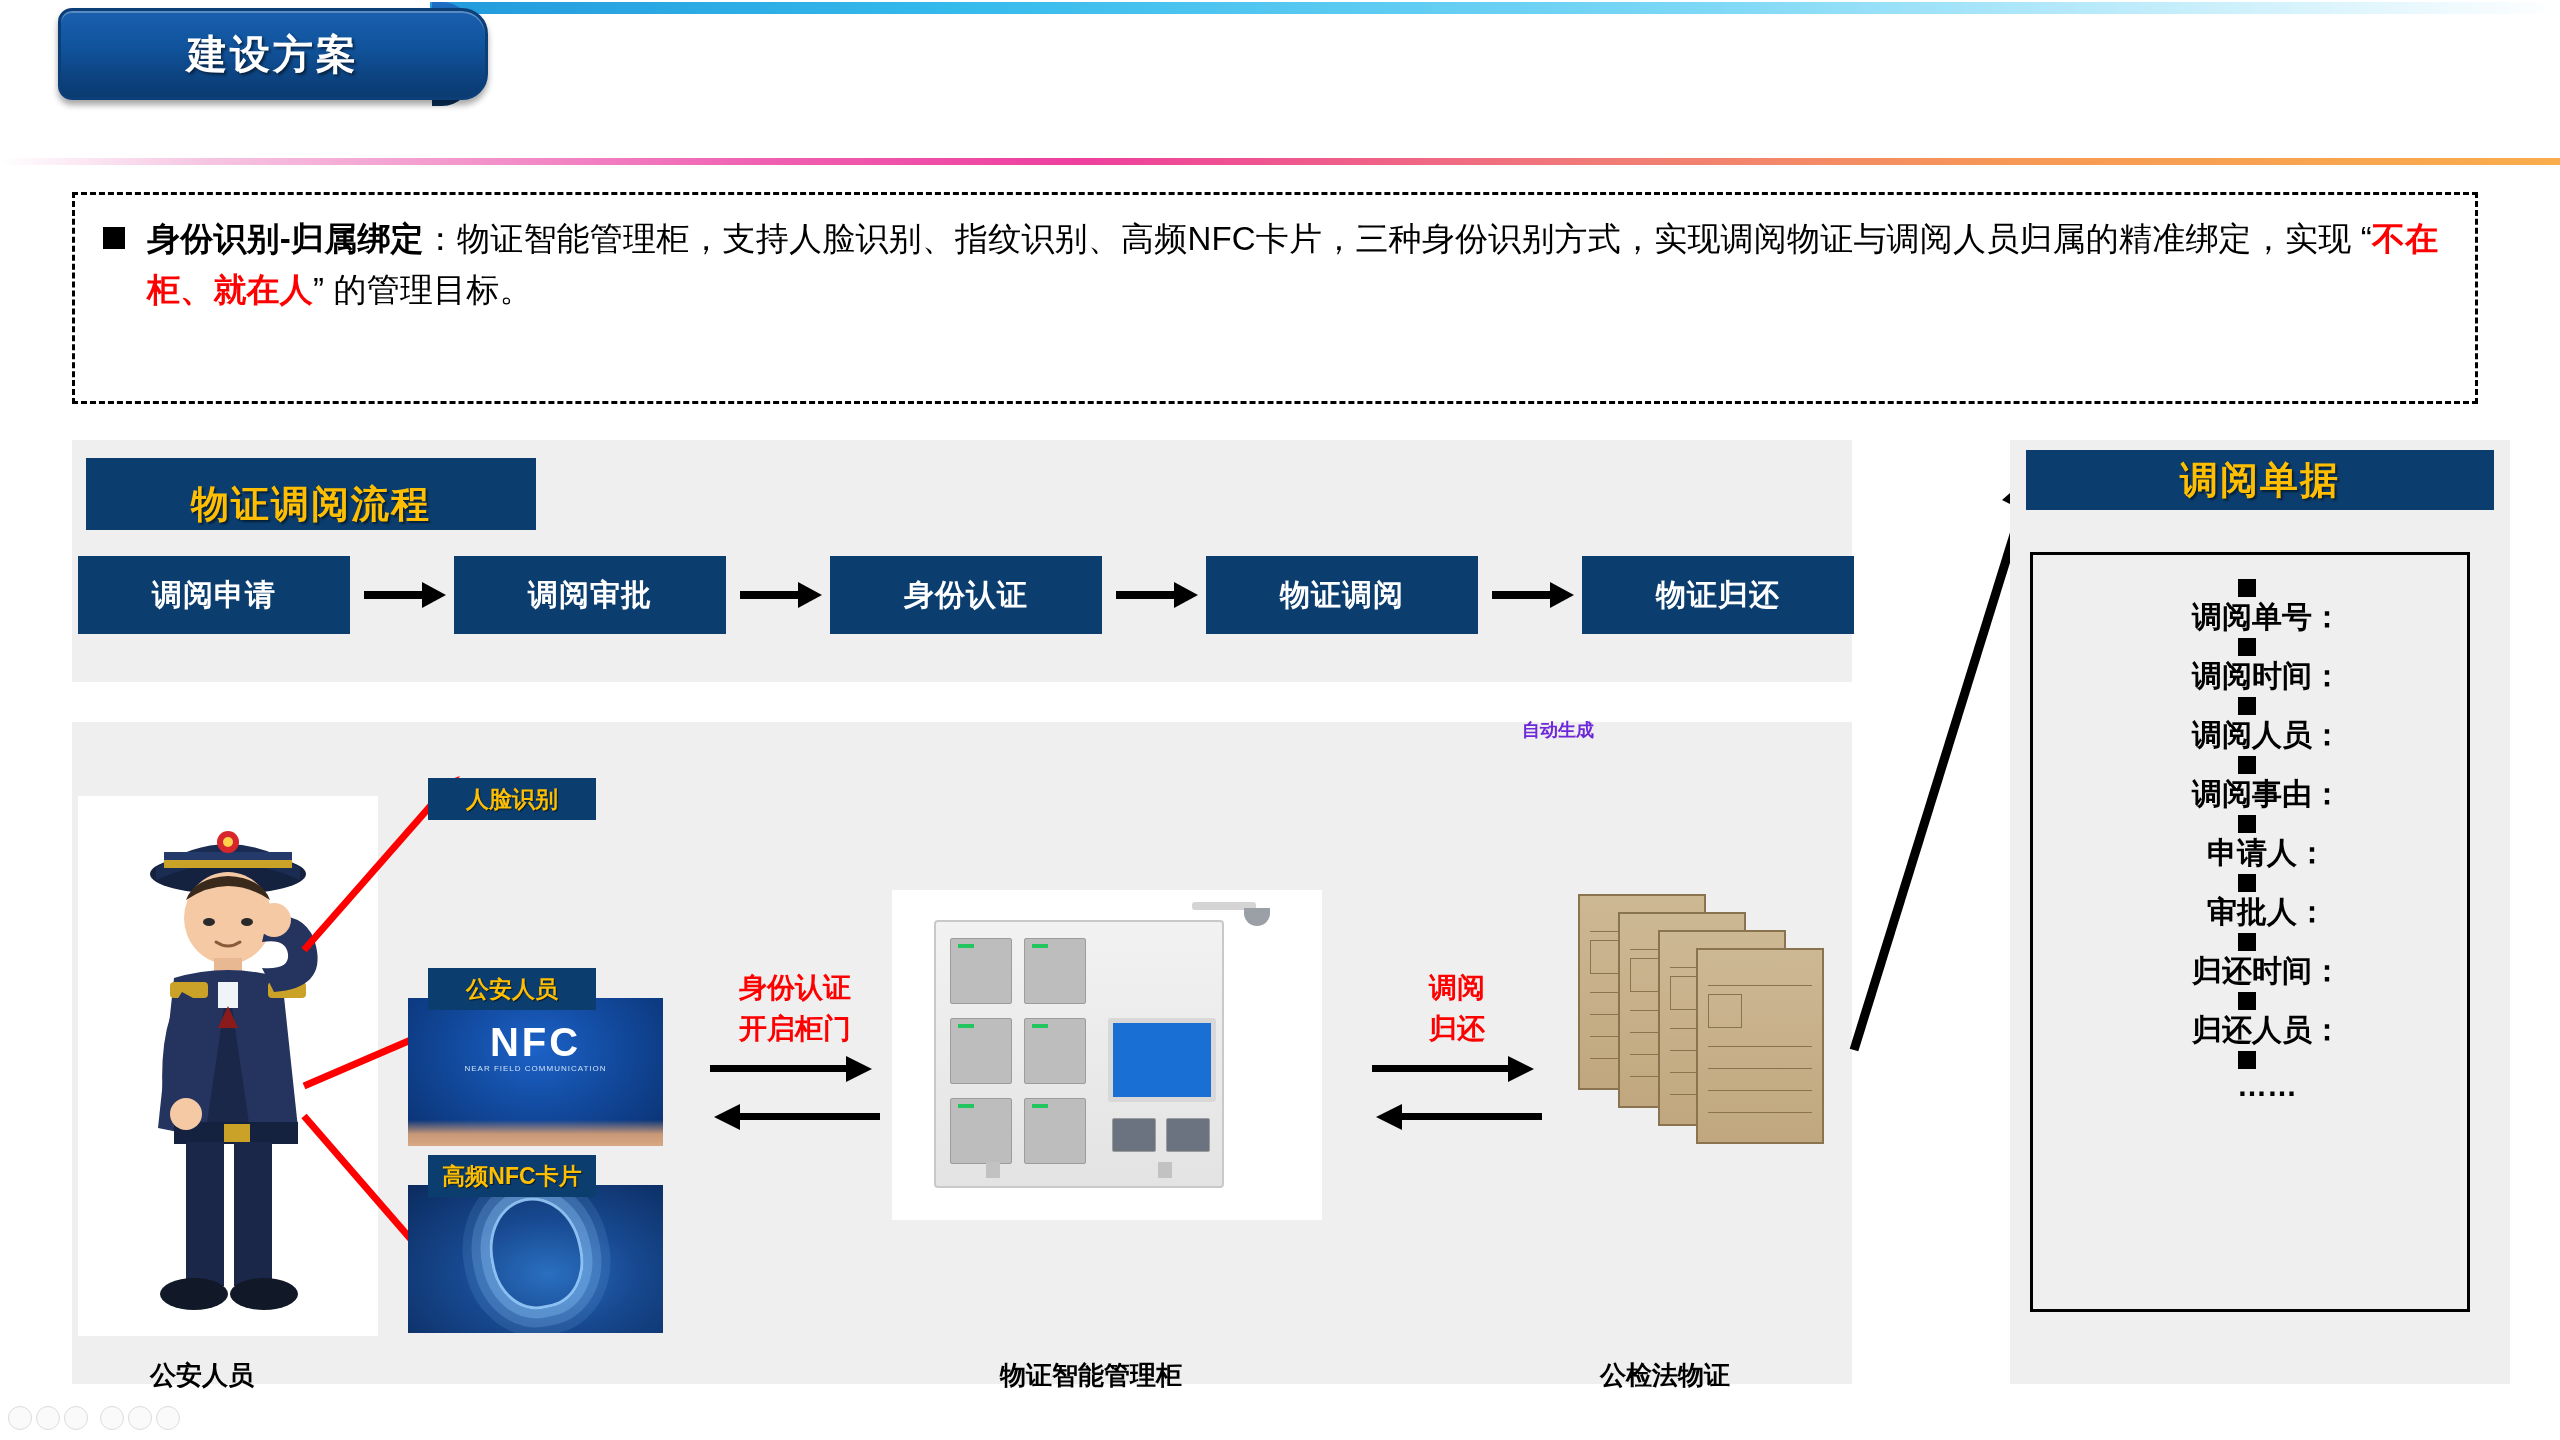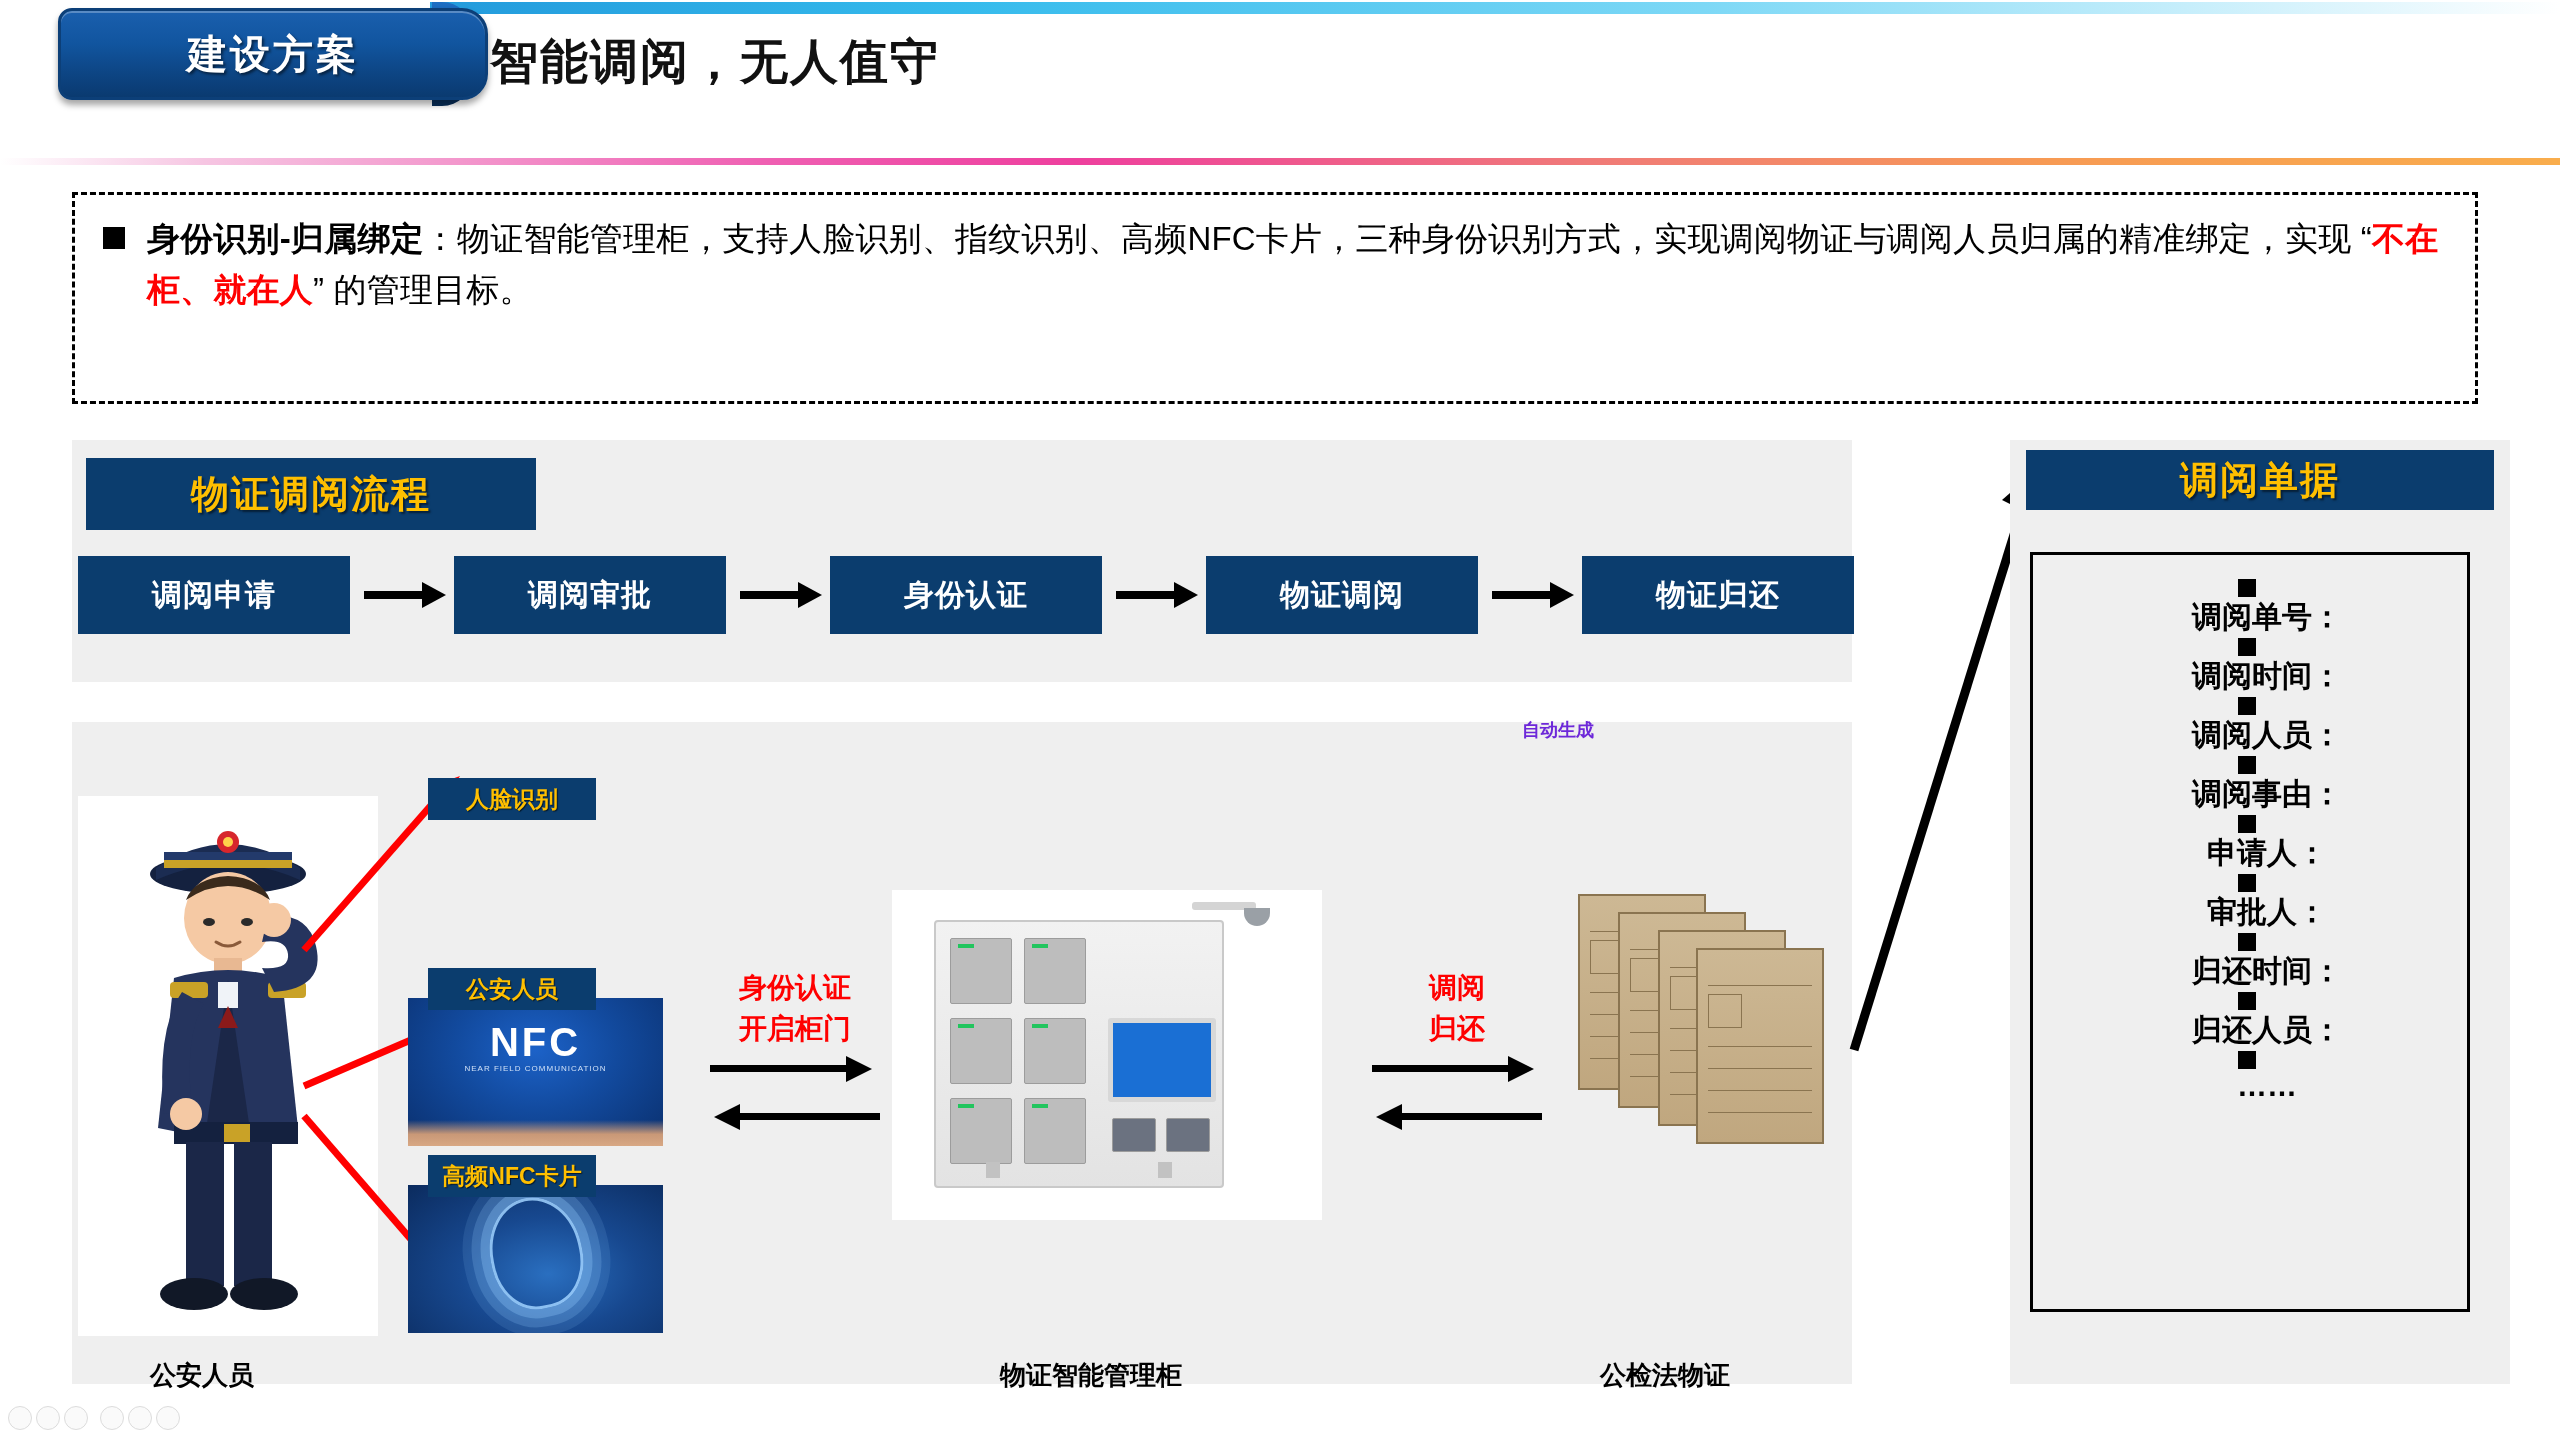--- a/index.html
+++ b/index.html
@@ -66,21 +66,21 @@
   .tb-red { color: #ff0000; font-weight: 700; }
 
   
   .flow-panel {
     position: absolute; left: 72px; top: 440px;
     width: 1780px; height: 242px; background: #efefef;
   }
   .flow-title {
     position: absolute; left: 86px; top: 458px;
     width: 450px; height: 72px; background: #0b3d6e;
-    display: flex; align-items: center; justify-content: center;
+    display: flex; align-items: flex-end; justify-content: center;
   }
   .flow-title span {
     color: #ffbf00; font-size: 38px; font-weight: 700; letter-spacing: 2px;
     text-shadow: 2px 2px 2px rgba(0,0,0,.5);
   }
   .flow-steps {
     position: absolute; left: 78px; top: 556px;
     width: 1770px; height: 78px;
     display: flex; align-items: center;
   }
@@ -262,21 +262,20 @@
 </head>
 <body>
 
 <div id="slide">
 
   <div class="hdr-sheen"></div>
   <div class="hdr-tab-curve"></div>
   <div class="hdr-tab">
     <span class="lbl">建设方案</span>
   </div>
-  <div class="hdr-title">智能调阅，无人值守</div>
   <div class="hdr-rule"></div>
 
   <div class="textbox">
     <div class="tb-row">
       <div class="tb-bul"></div>
       <div class="tb-txt">
         <b>身份识别-归属绑定</b><span>：物证智能管理柜，支持人脸识别、指纹识别、高频NFC卡片，三种身份识别方式，实现调阅物证与调阅人员归属的精准绑定，实现 “</span><span class="tb-red">不在柜、就在人</span><span>” 的管理目标。</span>
       </div>
     </div>
   </div>

